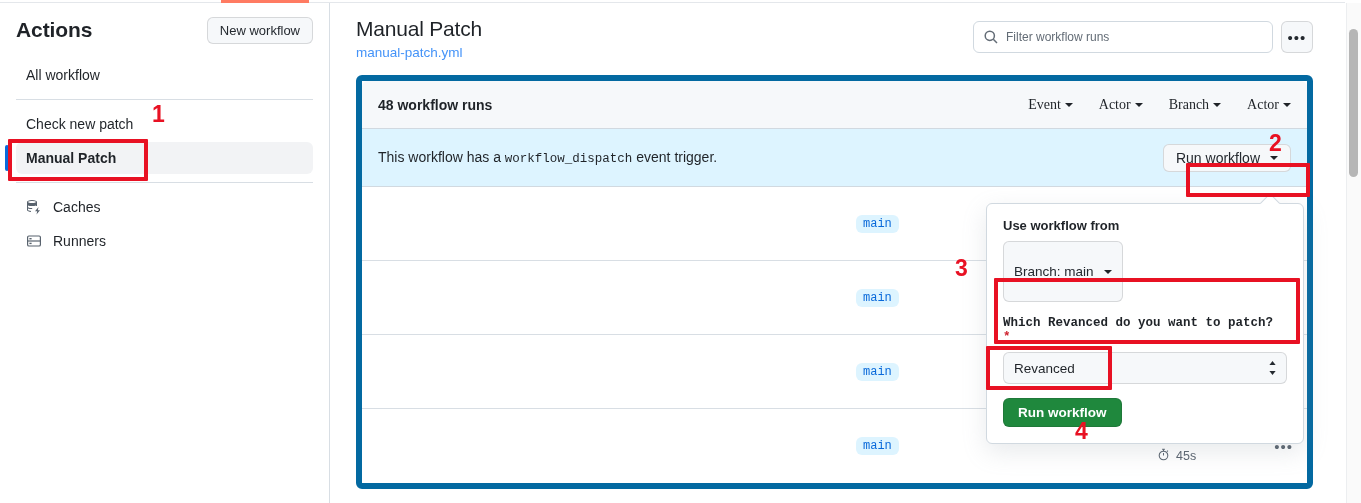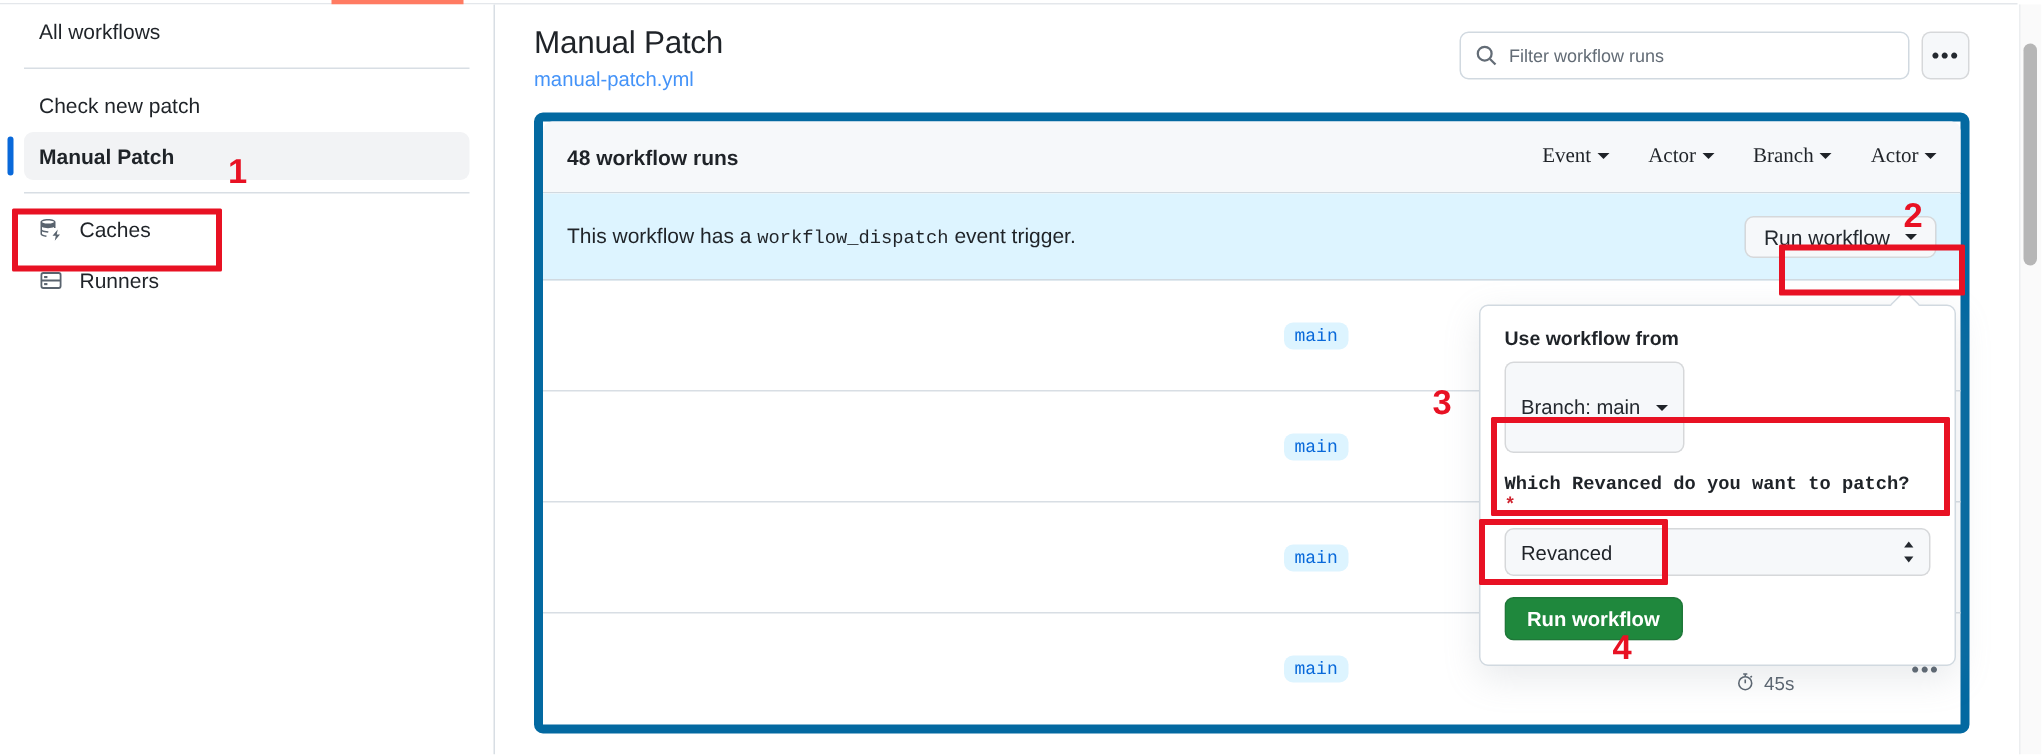--- a/index.html
+++ b/index.html
@@ -210,24 +210,28 @@
 </style>
 </head>
 <body>
 
 <div class="page">
 
   <div class="top-hairline"></div>
   <div class="progress-bar"></div>
 
   <aside class="sidebar">
+    <div class="sidebar-head">
+      <span class="sidebar-title">Actions</span>
+      <button class="new-workflow-btn">New workflow</button>
+    </div>
 
     <ul class="nav-list">
       <li class="nav-item">
-        <span>All workflows</span>
+        <span>All workflow</span>
       </li>
     </ul>
 
     <div class="nav-sep"></div>
 
     <ul class="nav-list">
       <li class="nav-item">
         <span>Check new patch</span>
       </li>
       <li class="nav-item selected">

